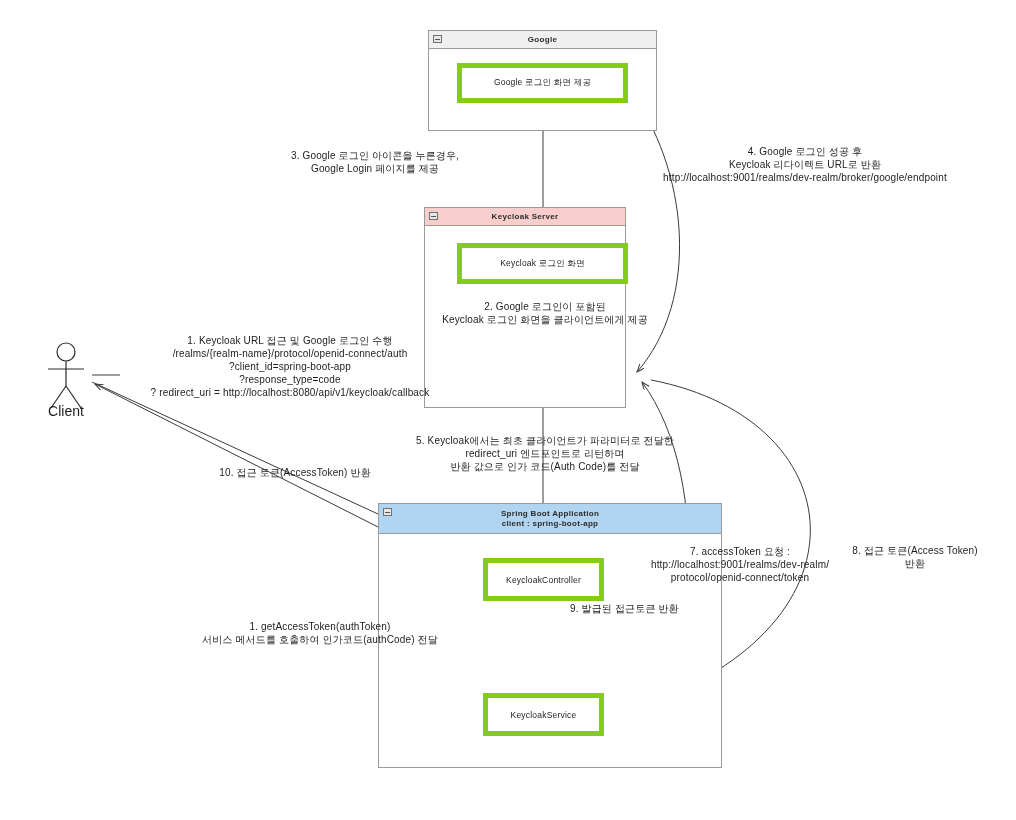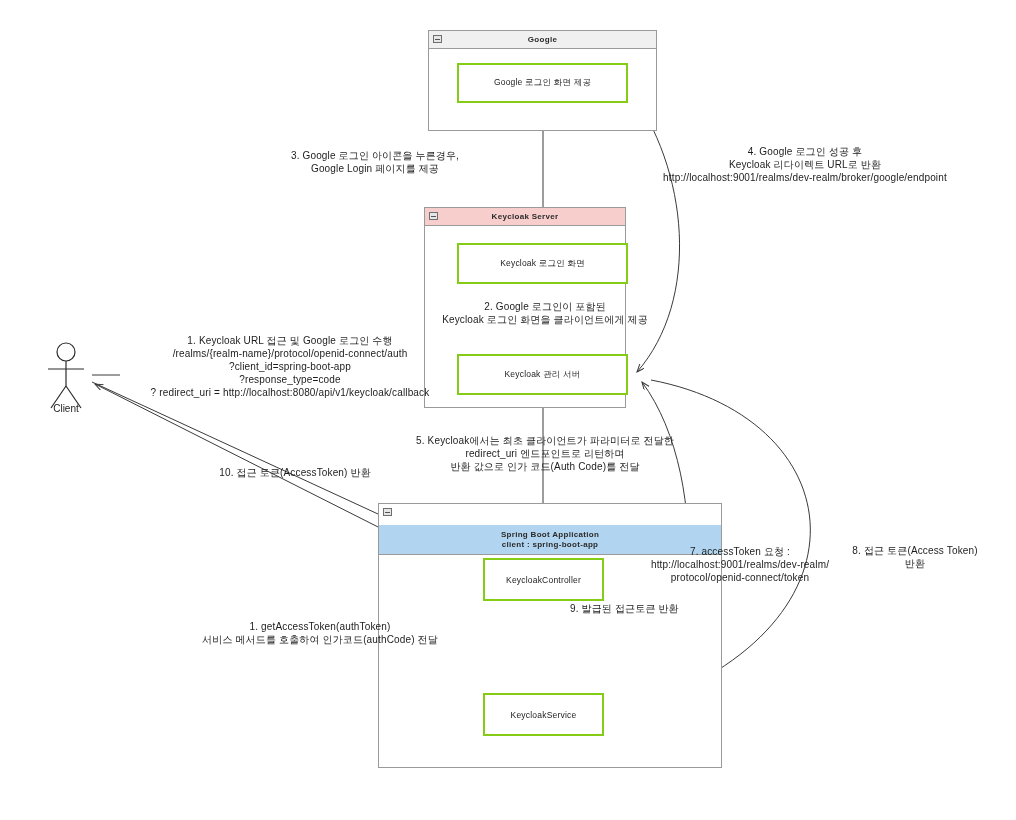--- a/index.html
+++ b/index.html
@@ -26,61 +26,61 @@
     box-sizing:border-box;
     display:flex;align-items:center;justify-content:center;
     font-size:8px;
     letter-spacing:.3px;
     line-height:1.15;
     text-align:center;
     white-space:pre-line;
     color:#2b2b2b;
     font-weight:bold;
   }
-  .container-title.two-line{height:30px;margin-top:21px;}
+  .container-title.two-line{height:30px;}
   .collapse-icon{
     position:absolute;left:4px;top:4px;width:9px;height:8px;
     border:1px solid #6f6f6f;background:#e6e6e6;box-sizing:border-box;
   }
   .collapse-icon:after{
     content:"";position:absolute;left:1px;top:3px;width:5px;height:1px;background:#555;
   }
 
   #google-container{left:428px;top:30px;width:229px;height:101px;}
   #google-container .container-title{background:#f0f0f0;}
 
   #keycloak-container{left:424px;top:207px;width:202px;height:201px;}
   #keycloak-container .container-title{background:#f8cecc;}
 
   #spring-container{left:378px;top:503px;width:344px;height:265px;}
   #spring-container .container-title{background:#b1d5f0;border-bottom:1px solid #9a9a9a;}
 
   
   .node{
     position:absolute;
-    border:2px solid #84cc16;
+    border:5px solid #84cc16;
     background:#ffffff;
     box-sizing:border-box;
     display:flex;align-items:center;justify-content:center;
     font-size:8.5px;
     color:#1c1c1c;
     text-align:center;
     letter-spacing:.2px;
   }
   #node-google-login{left:457px;top:63px;width:171px;height:40px;}
   #node-keycloak-login{left:457px;top:243px;width:171px;height:41px;}
   #node-keycloak-admin{left:457px;top:354px;width:171px;height:41px;}
   #node-controller{left:483px;top:558px;width:121px;height:43px;}
   #node-service{left:483px;top:693px;width:121px;height:43px;}
 
   
   #actor{position:absolute;left:40px;top:340px;width:52px;height:72px;}
   #actor-label{
     position:absolute;left:30px;top:403px;width:72px;text-align:center;
-    font-size:10px;color:#1c1c1c;
+    font-size:14px;color:#1c1c1c;
   }
 
   
   .edge-label{
     position:absolute;
     font-size:10px;
     line-height:13px;
     color:#1c1c1c;
     white-space:pre-line;
     letter-spacing:.15px;
@@ -149,21 +149,20 @@
     <div class="container-title">Google</div>
     <span class="collapse-icon"></span>
   </div>
   <div class="node" id="node-google-login">Google 로그인 화면 제공</div>
 
   <div class="container" id="keycloak-container">
     <div class="container-title">Keycloak Server</div>
     <span class="collapse-icon"></span>
   </div>
   <div class="node" id="node-keycloak-login">Keycloak 로그인 화면</div>
-  <div class="node" id="node-keycloak-admin">Keycloak 관리 서버</div>
 
   <div class="container" id="spring-container">
     <div class="container-title two-line">Spring Boot Application
 client : spring-boot-app</div>
     <span class="collapse-icon"></span>
   </div>
   <div class="node" id="node-controller">KeycloakController</div>
   <div class="node" id="node-service">KeycloakService</div>
 
   <div class="edge-label ctr lbl-1">1. Keycloak URL 접근 및 Google 로그인 수행

